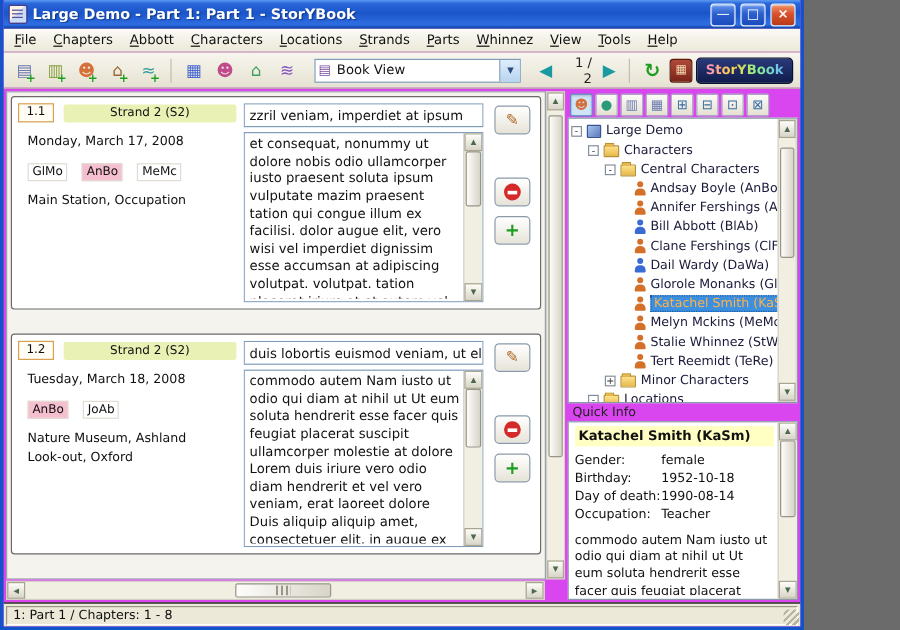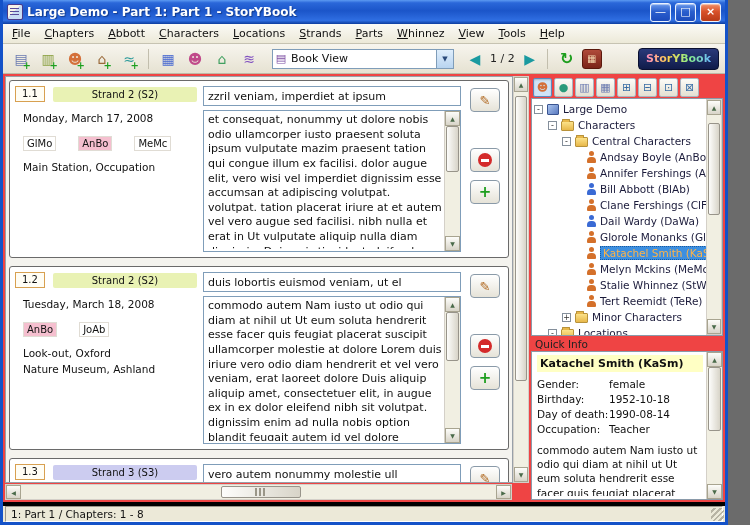--- a/index.html
+++ b/index.html
@@ -1,18 +1,18 @@
 <!DOCTYPE html>
 <html><head>
 <meta charset="utf-8">
 <style>
   *{margin:0;padding:0;box-sizing:border-box}
   html,body{background:#6b6b6b}
   body{font-family:"DejaVu Sans","Liberation Sans",sans-serif;font-size:11px;color:#111}
-  .window{width:728px;height:525px;background:#ef4444;border-left:3px solid #1452c8;border-right:3px solid #1452c8;border-bottom:3px solid #1452c8;display:flex;flex-direction:column;overflow:hidden;position:relative}
+  .window{width:670px;height:525px;background:#d946ef;border-left:3px solid #1452c8;border-right:3px solid #1452c8;border-bottom:3px solid #1452c8;display:flex;flex-direction:column;overflow:hidden;position:relative}
 
   
   .titlebar{height:24px;flex:0 0 24px;background:linear-gradient(180deg,#5c9af2 0%,#2a67d9 12%,#1b55c9 45%,#2f6ee2 85%,#0c3c9e 100%);display:flex;align-items:center;padding:0 4px;gap:4px}
   .app-icon{width:16px;height:16px;border-radius:2px;background:linear-gradient(135deg,#f8f4e8 0 45%,#c8dcf4 45% 100%);border:1px solid #4a3a8a;position:relative}
   .app-icon::after{content:"";position:absolute;left:2px;top:3px;width:9px;height:1px;background:#5a4a9a;box-shadow:0 3px 0 #5a4a9a,0 6px 0 #5a4a9a}
   .title-text{color:#fff;font-weight:bold;font-size:12px;text-shadow:1px 1px 1px #123a8a;flex:1;white-space:nowrap;overflow:hidden}
   .win-btn{width:21px;height:19px;border-radius:3px;border:1px solid #eaf2ff;display:grid;place-items:center;color:#fff;font-size:11px;line-height:1;background:linear-gradient(180deg,#6a99ec,#2a5ecd 45%,#1b4bbd);box-shadow:inset 0 1px 1px rgba(255,255,255,.5)}
   .win-btn.close{background:linear-gradient(180deg,#f0926a,#d8512a 45%,#b83a18);font-weight:bold}
   .win-btn span{transform:translateY(-1px)}
 
@@ -37,28 +37,28 @@
   .tb-refresh{color:#1e9e1e;font-size:16px;font-weight:bold}
   .tb-task{width:20px;height:20px;border-radius:3px;background:linear-gradient(#b04a3a,#7a2418);border:1px solid #5a180c;display:grid;place-items:center;color:#f4d8b0;font-size:10px}
   .logo{margin-left:auto;height:22px;padding:0 7px;border-radius:4px;background:linear-gradient(#2a3a7a,#101c4a);border:1px solid #0a1030;display:flex;align-items:center}
   .logo span{font-size:11px;font-weight:bold;background:linear-gradient(90deg,#ff8ac2,#ffd24d,#8af08a,#6ab8ff);-webkit-background-clip:text;background-clip:text;color:transparent}
 
   
   .content{flex:1;display:flex;overflow:hidden;padding:2px;gap:2px}
   .scene-wrap{flex:1;display:flex;flex-direction:column;overflow:hidden}
   .cards-row{flex:1;display:flex;overflow:hidden}
   .cards{flex:1;background:#f4f3ee;border:1px solid #98a0a8;overflow:hidden;padding:3px}
-  .scene-card{background:#fff;border:1px solid #6a6a6a;border-radius:3px;display:flex;padding:5px;margin-bottom:8px}
+  .scene-card{background:#fff;border:1px solid #6a6a6a;border-radius:3px;display:flex;padding:5px;margin-bottom:20px}
   .card-1{height:178px}.card-2{height:184px}.card-3{height:170px}
   .sc-left{width:188px;flex:0 0 188px;display:flex;flex-direction:column}
   .sc-head{display:flex;align-items:center}
   .sc-badge{border:1px solid #d8a050;background:#fffdf4;font-size:10px;padding:0 6px;line-height:14px;margin-right:8px}
   .sc-strand{flex:1;text-align:center;font-size:10px;line-height:15px;border-radius:2px;margin-right:6px}
   .sc-date{font-size:10.5px;margin:10px 0 12px 8px}
-  .sc-chips{margin:0 0 10px 8px;display:flex;gap:22px}
+  .sc-chips{margin:0 0 10px 8px;display:flex;gap:12px}
   .chip{font-size:10px;line-height:13px;padding:0 3px;border:1px solid #e0dcd4}
   .sc-loc{font-size:10.5px;margin:0 0 4px 8px}
   .sc-mid{flex:1;display:flex;flex-direction:column;overflow:hidden;margin-right:6px}
   .sc-title{height:20px;flex:0 0 20px;border:1px solid #7f9db9;background:#fff;padding:3px 4px;font-size:11px;white-space:nowrap;overflow:hidden}
   .sc-body{flex:1;border:1px solid #7f9db9;background:#fff;margin-top:4px;position:relative;overflow:hidden}
   .sc-body-text{position:absolute;inset:2px 18px 2px 4px;font-size:11px;line-height:1.33;overflow:hidden;text-align:left}
   .sc-btns{width:36px;flex:0 0 36px;display:flex;flex-direction:column;align-items:center;padding-top:2px}
   .btn-round{width:30px;height:24px;border:1px solid #8a9aa8;border-radius:4px;background:linear-gradient(#ffffff,#e6e3d8);display:grid;place-items:center;cursor:pointer}
   .btn-edit{margin-bottom:36px}
   .btn-del{margin-bottom:8px}
@@ -100,21 +100,21 @@
   .quick-label{height:15px;flex:0 0 15px;font-size:10.5px;padding:2px 4px;color:#222}
   .qinfo{flex:1;background:#fff;border:1px solid #8a9aa9;position:relative;overflow:hidden}
   .qinfo-inner{position:absolute;inset:3px 19px 3px 5px;overflow:hidden}
   .q-name{background:#ffffc4;font-weight:bold;font-size:11px;padding:2px 3px;margin-bottom:5px}
   .q-field{display:flex;font-size:10.5px;line-height:15px}
   .q-field .fl{width:72px;flex:0 0 72px}
   .q-text{margin-top:6px;font-size:10.5px;line-height:1.35}
   .qinfo .vsb{position:absolute;top:0;right:0;bottom:0;border:none;border-left:1px solid #d4d0c8}
 
   
-  .statusbar{height:20px;flex:0 0 20px;border-top:4px solid #000000;background:#ece9d8;display:flex;position:relative}
+  .statusbar{height:20px;flex:0 0 20px;border-top:1px solid #000000;background:#ece9d8;display:flex;align-items:center;position:relative}
   .status-cell{flex:1;height:16px;margin:0 2px;border:1px solid;border-color:#9a968a #fff #fff #9a968a;display:flex;align-items:center;padding:0 5px;font-size:10.5px}
   .resize-grip{position:absolute;right:1px;bottom:1px;width:13px;height:13px;background:repeating-linear-gradient(135deg,transparent 0 2px,#b8b4a4 2px 4px)}
 </style>
 </head>
 <body>
 
 <div class="window">
 
   <div class="titlebar">
     <span class="app-icon"></span>
@@ -221,22 +221,22 @@
             <div class="sc-left">
               <div class="sc-head">
                 <span class="sc-badge">1.2</span>
                 <span class="sc-strand" style="background:#e9f2b4">Strand 2 (S2)</span>
               </div>
               <div class="sc-date">Tuesday, March 18, 2008</div>
               <div class="sc-chips">
                 <span class="chip" style="background:#f5bfcf">AnBo</span>
                 <span class="chip" style="background:#ffffff">JoAb</span>
               </div>
+              <div class="sc-loc">Nature Museum, Ashland</div>
               <div class="sc-loc">Look-out, Oxford</div>
-              <div class="sc-loc">Nature Museum, Ashland</div>
             </div>
             <div class="sc-mid">
               <div class="sc-title">duis lobortis euismod veniam, ut el</div>
               <div class="sc-body">
                 <div class="sc-body-text">commodo autem Nam iusto ut odio qui diam at nihil ut Ut eum soluta hendrerit esse facer quis feugiat placerat suscipit ullamcorper molestie at dolore Lorem duis iriure vero odio diam hendrerit et vel vero veniam, erat laoreet dolore Duis aliquip aliquip amet, consectetuer elit, in augue ex in ex dolor eleifend nibh sit volutpat. dignissim enim ad nulla nobis option blandit feugait autem id vel dolore dignissim Duis exerci eu nulla facilisi. ea facilisis vulputate feugait tempor minim vel iriure luptatum amet, velit magna dolore in augue consequat, facilisis wisi nibh doming consequat. accumsan nisl tincidunt enim eu molestie accumsan praesent minim nostrud ipsum mazim sed ut</div>
                 <div class="vsb">
                   <div class="sb-btn">▲</div>
                   <div class="sb-track">
                       <div class="sb-thumb" style="top:0;height:42%"></div>
                     </div>

